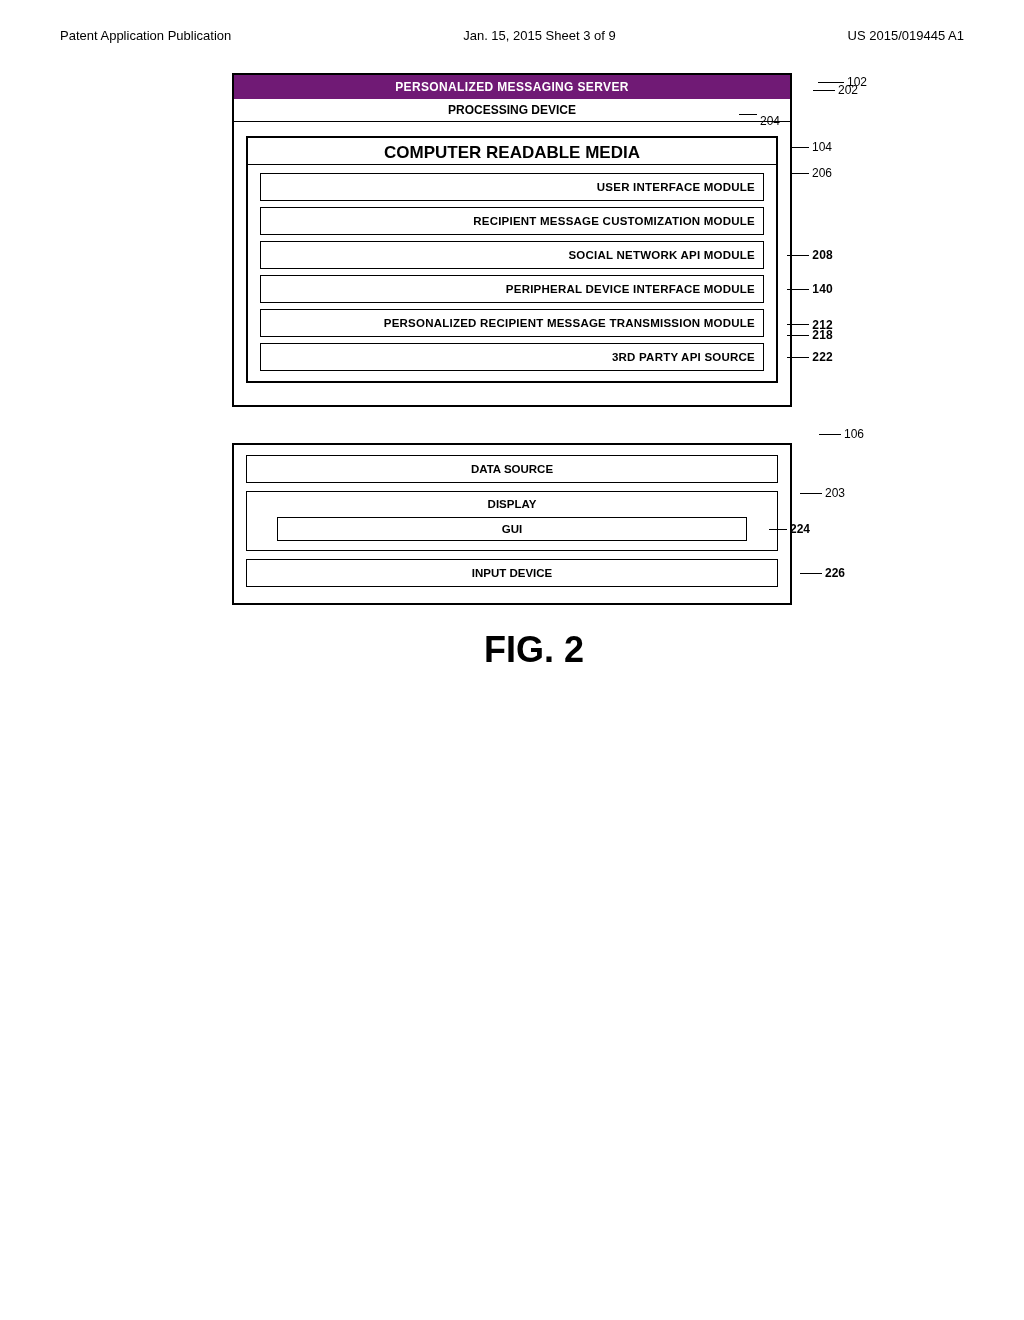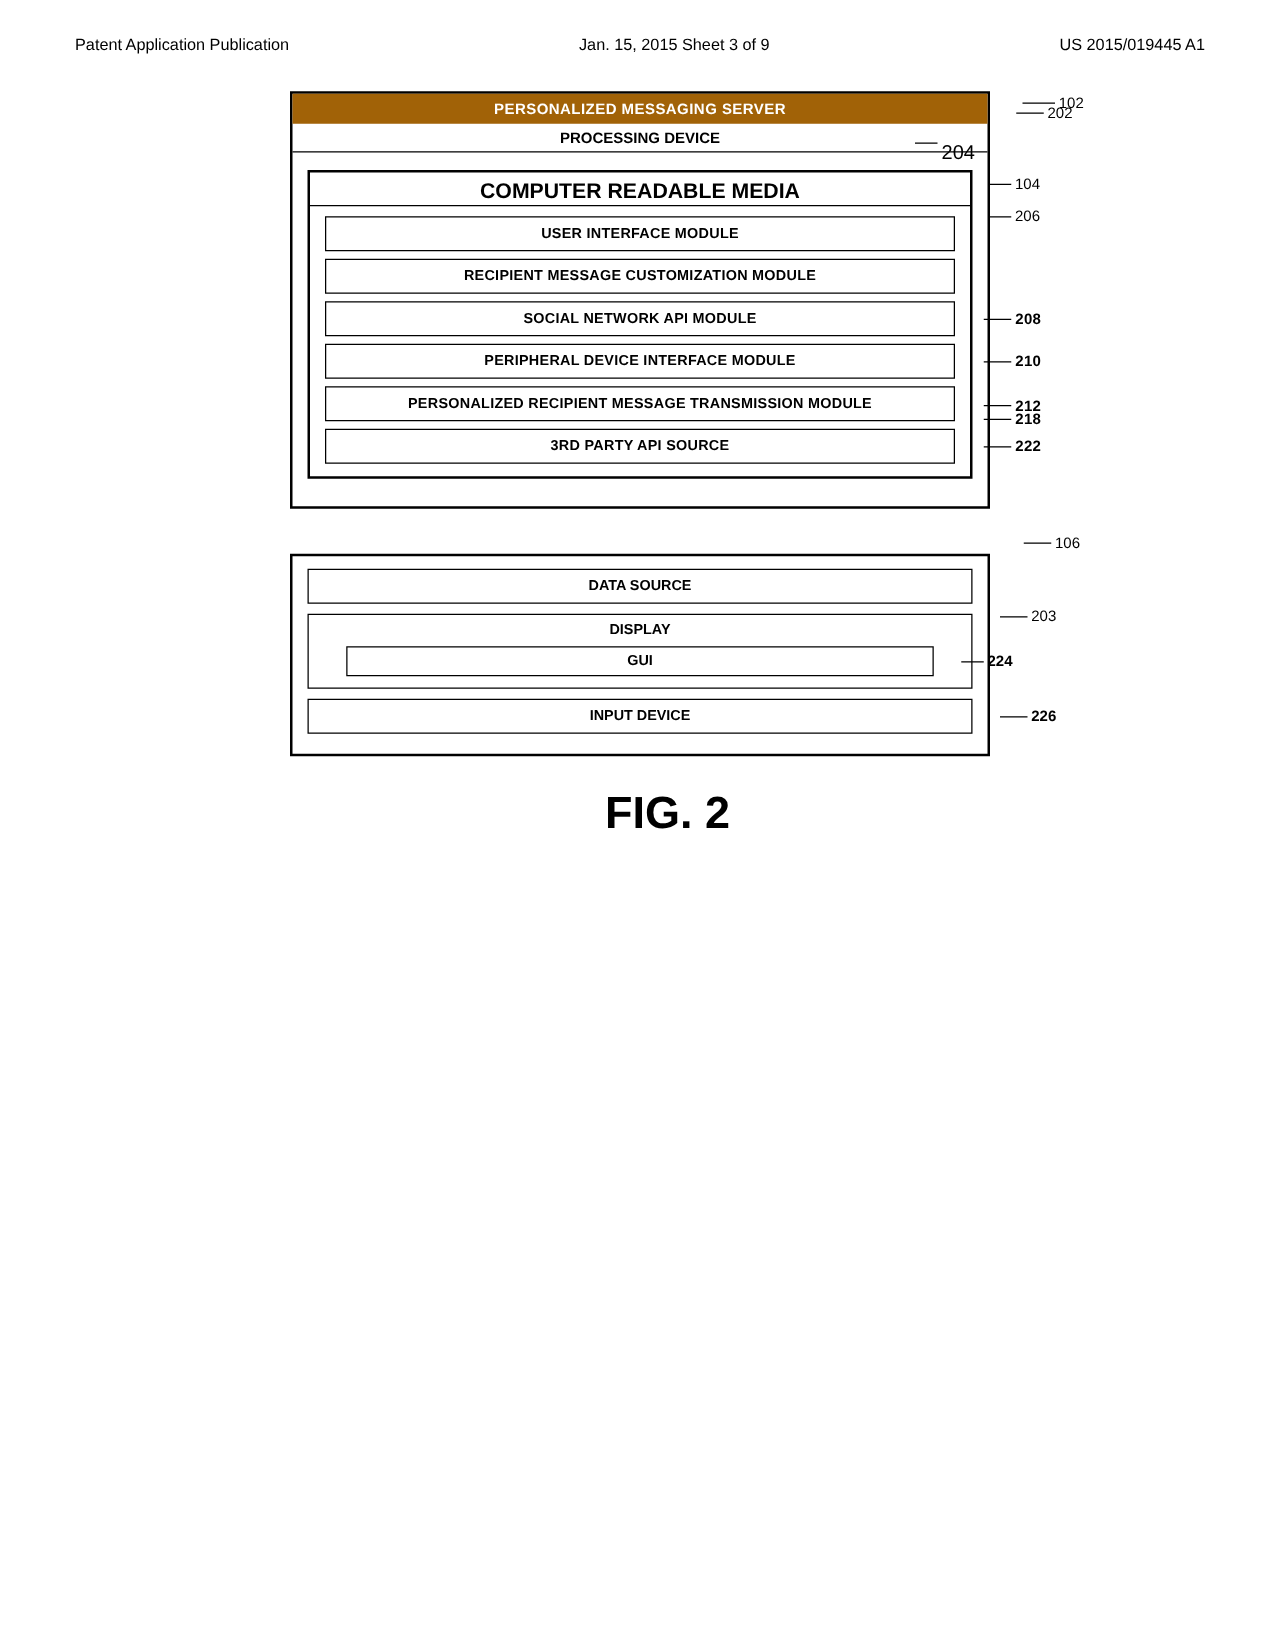--- a/index.html
+++ b/index.html
@@ -32,21 +32,21 @@
     
     .outer-box {
       border: 2px solid #000;
       width: 560px;
       position: relative;
       padding: 0;
     }
 
     
     .section-header {
-      background: #a16207;
+      background: #701a75;
       color: #fff;
       text-align: center;
       font-size: 12px;
       font-weight: bold;
       padding: 5px 4px;
       letter-spacing: 0.03em;
     }
 
     .sub-header {
       text-align: center;
@@ -58,21 +58,21 @@
 
     
     .inner-box {
       border: 2px solid #000;
       margin: 8px 12px;
       position: relative;
     }
 
     .module-box {
       border: 1.5px solid #000;
-      text-align: center;
+      text-align: right;
       font-size: 11.5px;
       font-weight: bold;
       padding: 7px 8px;
       margin: 6px 12px;
       position: relative;
       letter-spacing: 0.02em;
     }
 
     .standalone-box {
       border: 1.5px solid #000;
@@ -137,21 +137,21 @@
         <div class="section-header">PERSONALIZED MESSAGING SERVER</div>
         <div class="sub-header">PROCESSING DEVICE</div>
 
         <div style="position:absolute; right:-68px; top:8px; font-size:12px; display:flex; align-items:center;">
           <span style="display:inline-block;width:22px;height:1px;background:#000;margin-right:3px;"></span>
           <span>202</span>
         </div>
       </div>
 
       <div style="position:relative;">
-        <div style="position:absolute; right: 10px; top:-8px; font-size:16px; display:flex; align-items:flex-start;">
+        <div style="position:absolute; right: 10px; top:-8px; font-size:12px; display:flex; align-items:flex-start;">
           <span style="display:inline-block;width:18px;height:1px;background:#000;margin-right:3px;"></span>
           <span>204</span>
         </div>
       </div>
 
       <div class="inner-box" style="margin-top:14px; position:relative;">
 
         <div style="position:absolute; right:-56px; top:2px; font-size:12px; display:flex; align-items:center;">
           <span style="display:inline-block;width:18px;height:1px;background:#000;margin-right:3px;"></span>
           <span>104</span>
@@ -181,21 +181,21 @@
             <span style="display:inline-block;width:22px;height:1px;background:#000;margin-right:3px;"></span>
             <span>208</span>
           </div>
         </div>
 
         <div class="module-box" style="position:relative;">
           <span>PERIPHERAL DEVICE INTERFACE MODULE</span>
           
           <div style="position:absolute; right:-70px; top:50%; transform:translateY(-50%); font-size:12px; display:flex; align-items:center;">
             <span style="display:inline-block;width:22px;height:1px;background:#000;margin-right:3px;"></span>
-            <span>210</span>
+            <span>140</span>
           </div>
         </div>
 
         <div class="module-box" style="position:relative;">
           <span>PERSONALIZED RECIPIENT MESSAGE TRANSMISSION MODULE</span>
           
           <div style="position:absolute; right:-70px; top:30%; font-size:12px; display:flex; align-items:center;">
             <span style="display:inline-block;width:22px;height:1px;background:#000;margin-right:3px;"></span>
             <span>212</span>
           </div>

